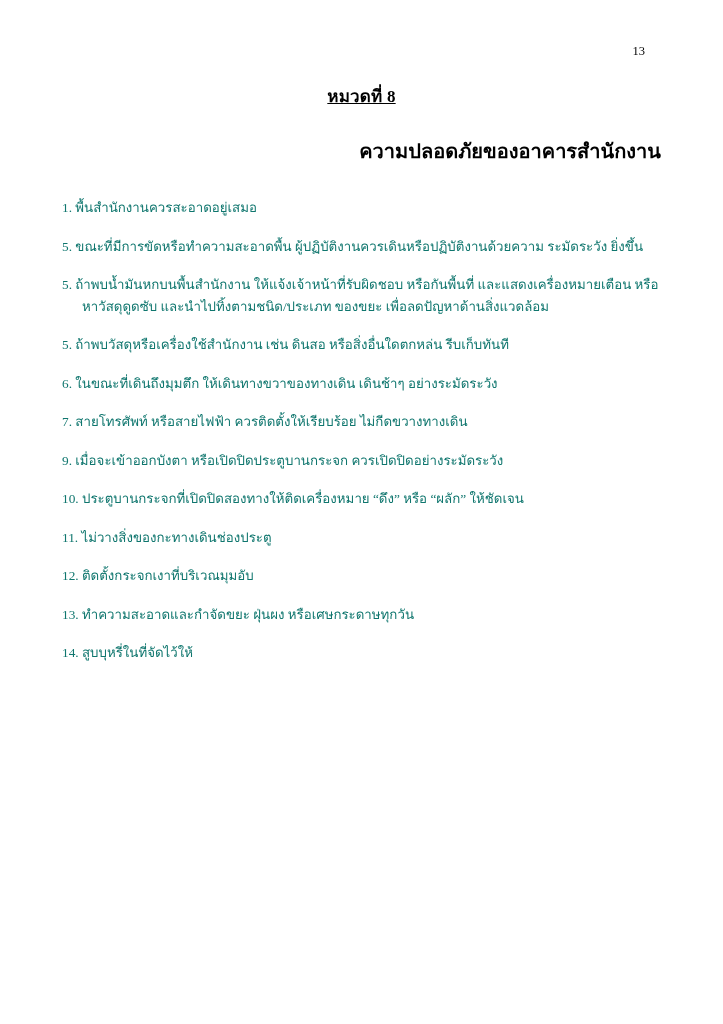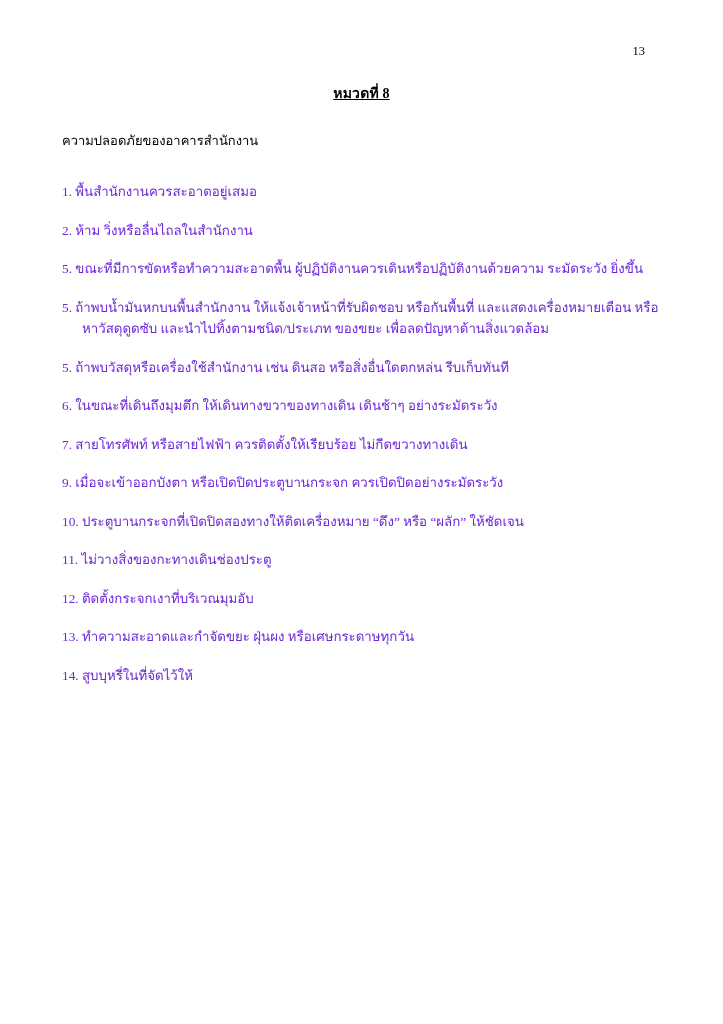--- a/index.html
+++ b/index.html
@@ -27,66 +27,65 @@
     right: 78px;
     font-size: 12.5px;
     font-family: "Liberation Serif", "DejaVu Serif", serif;
     color: #000;
   }
   .doc-body {
     margin-top: 42px;
   }
   .heading-1 {
     text-align: center;
-    font-size: 14px;
+    font-size: 17px;
     font-weight: bold;
     text-decoration: underline;
     letter-spacing: 0.2px;
     margin: 0 0 26px 0;
     font-family: "Liberation Serif", "DejaVu Serif", serif;
   }
   .heading-2 {
-    text-align: left;
-    font-size: 13px;
-    font-weight: normal;
+    text-align: right;
+    font-size: 20px;
+    font-weight: bold;
     margin: 0 0 30px 0;
     font-family: "Liberation Serif", "DejaVu Serif", serif;
   }
   ol.rules {
     list-style: none;
     margin: 0;
     padding: 0;
   }
   ol.rules li {
     font-size: 13.3px;
     line-height: 1.62;
     margin: 0 0 17px 0;
     text-align: left;
     padding-left: 20px;
     text-indent: -20px;
     font-family: "Liberation Serif", "DejaVu Serif", serif;
-    color: #6d28d9;
+    color: #0f766e;
   }
 </style>
 </head>
 <body>
 
 <div class="page">
 
   <div class="page-number">13</div>
 
   <div class="doc-body">
 
     <h1 class="heading-1">หมวดที่ 8</h1>
 
     <h2 class="heading-2">ความปลอดภัยของอาคารสำนักงาน</h2>
 
     <ol class="rules">
       <li>1. พื้นสำนักงานควรสะอาดอยู่เสมอ</li>
-      <li>2. ห้าม วิ่งหรือลื่นไถลในสำนักงาน</li>
       <li>5. ขณะที่มีการขัดหรือทำความสะอาดพื้น ผู้ปฏิบัติงานควรเดินหรือปฏิบัติงานด้วยความ ระมัดระวัง ยิ่งขึ้น</li>
       <li>5. ถ้าพบน้ำมันหกบนพื้นสำนักงาน ให้แจ้งเจ้าหน้าที่รับผิดชอบ หรือกันพื้นที่ และแสดงเครื่องหมายเตือน หรือหาวัสดุดูดซับ และนำไปทิ้งตามชนิด/ประเภท ของขยะ เพื่อลดปัญหาด้านสิ่งแวดล้อม</li>
       <li>5. ถ้าพบวัสดุหรือเครื่องใช้สำนักงาน เช่น ดินสอ หรือสิ่งอื่นใดตกหล่น รีบเก็บทันที</li>
       <li>6. ในขณะที่เดินถึงมุมตึก ให้เดินทางขวาของทางเดิน เดินช้าๆ อย่างระมัดระวัง</li>
       <li>7. สายโทรศัพท์ หรือสายไฟฟ้า ควรติดตั้งให้เรียบร้อย ไม่กีดขวางทางเดิน</li>
       <li>9. เมื่อจะเข้าออกบังตา หรือเปิดปิดประตูบานกระจก ควรเปิดปิดอย่างระมัดระวัง</li>
       <li>10. ประตูบานกระจกที่เปิดปิดสองทางให้ติดเครื่องหมาย “ดึง” หรือ “ผลัก” ให้ชัดเจน</li>
       <li>11. ไม่วางสิ่งของกะทางเดินช่องประตู</li>
       <li>12. ติดตั้งกระจกเงาที่บริเวณมุมอับ</li>
       <li>13. ทำความสะอาดและกำจัดขยะ ฝุ่นผง หรือเศษกระดาษทุกวัน</li>

